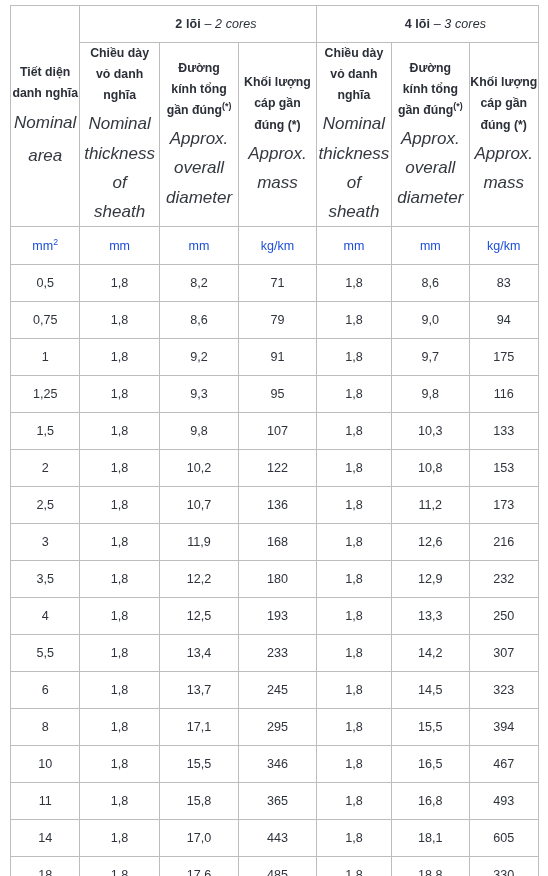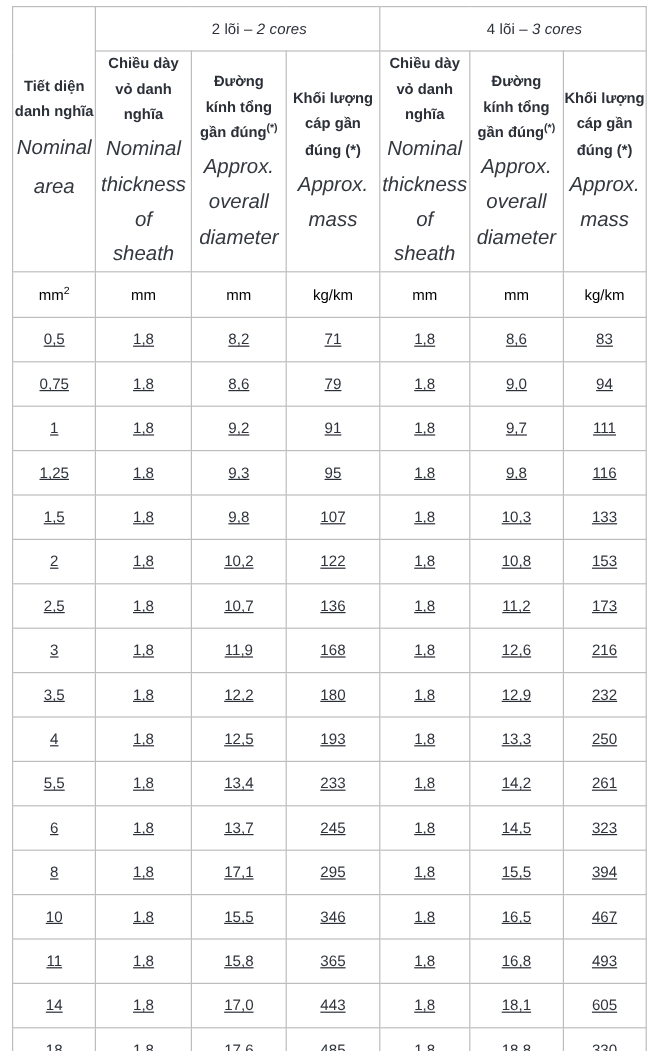--- a/index.html
+++ b/index.html
@@ -48,21 +48,21 @@
   col.c6 { width: 77px; }
   col.c7 { width: 69px; }
 
   
   tr.group-row { height: 37px; }
   .group-cell {
     font-size: 12.5px;
     letter-spacing: 0.1px;
   }
   .group-cell .vn {
-    font-weight: normal;
+    font-weight: bold;
     margin-left: 36px;
   }
   .group-cell .dash {
     font-weight: normal;
   }
   .group-cell .en {
     font-style: italic;
     font-weight: normal;
   }
 
@@ -93,30 +93,30 @@
   }
 
   
   .head-cell.first .vn { font-size: 12.3px; }
   .head-cell.first .en { margin-top: 4px; }
 
   
   tr.units-row { height: 38px; }
   .unit-cell {
     font-size: 12.5px;
-    color: #000000;
+    color: #1d4ed8;
   }
   .unit-cell sup {
     font-size: 0.7em;
     vertical-align: super;
     line-height: 0;
   }
 
   
-  tr.data-row { height: 37px; text-decoration: underline; }
+  tr.data-row { height: 37px; }
   .data-cell {
     font-size: 12.6px;
     color: #2f333b;
   }
 </style>
 </head>
 <body>
 
 <div id="table-wrap">
   <table class="spec">
@@ -221,21 +221,21 @@
           <td class="data-cell">9,0</td>
           <td class="data-cell">94</td>
         </tr>
         <tr class="data-row">
           <td class="data-cell">1</td>
           <td class="data-cell">1,8</td>
           <td class="data-cell">9,2</td>
           <td class="data-cell">91</td>
           <td class="data-cell">1,8</td>
           <td class="data-cell">9,7</td>
-          <td class="data-cell">111</td>
+          <td class="data-cell">175</td>
         </tr>
         <tr class="data-row">
           <td class="data-cell">1,25</td>
           <td class="data-cell">1,8</td>
           <td class="data-cell">9,3</td>
           <td class="data-cell">95</td>
           <td class="data-cell">1,8</td>
           <td class="data-cell">9,8</td>
           <td class="data-cell">116</td>
         </tr>
@@ -293,21 +293,21 @@
           <td class="data-cell">13,3</td>
           <td class="data-cell">250</td>
         </tr>
         <tr class="data-row">
           <td class="data-cell">5,5</td>
           <td class="data-cell">1,8</td>
           <td class="data-cell">13,4</td>
           <td class="data-cell">233</td>
           <td class="data-cell">1,8</td>
           <td class="data-cell">14,2</td>
-          <td class="data-cell">261</td>
+          <td class="data-cell">307</td>
         </tr>
         <tr class="data-row">
           <td class="data-cell">6</td>
           <td class="data-cell">1,8</td>
           <td class="data-cell">13,7</td>
           <td class="data-cell">245</td>
           <td class="data-cell">1,8</td>
           <td class="data-cell">14,5</td>
           <td class="data-cell">323</td>
         </tr>

